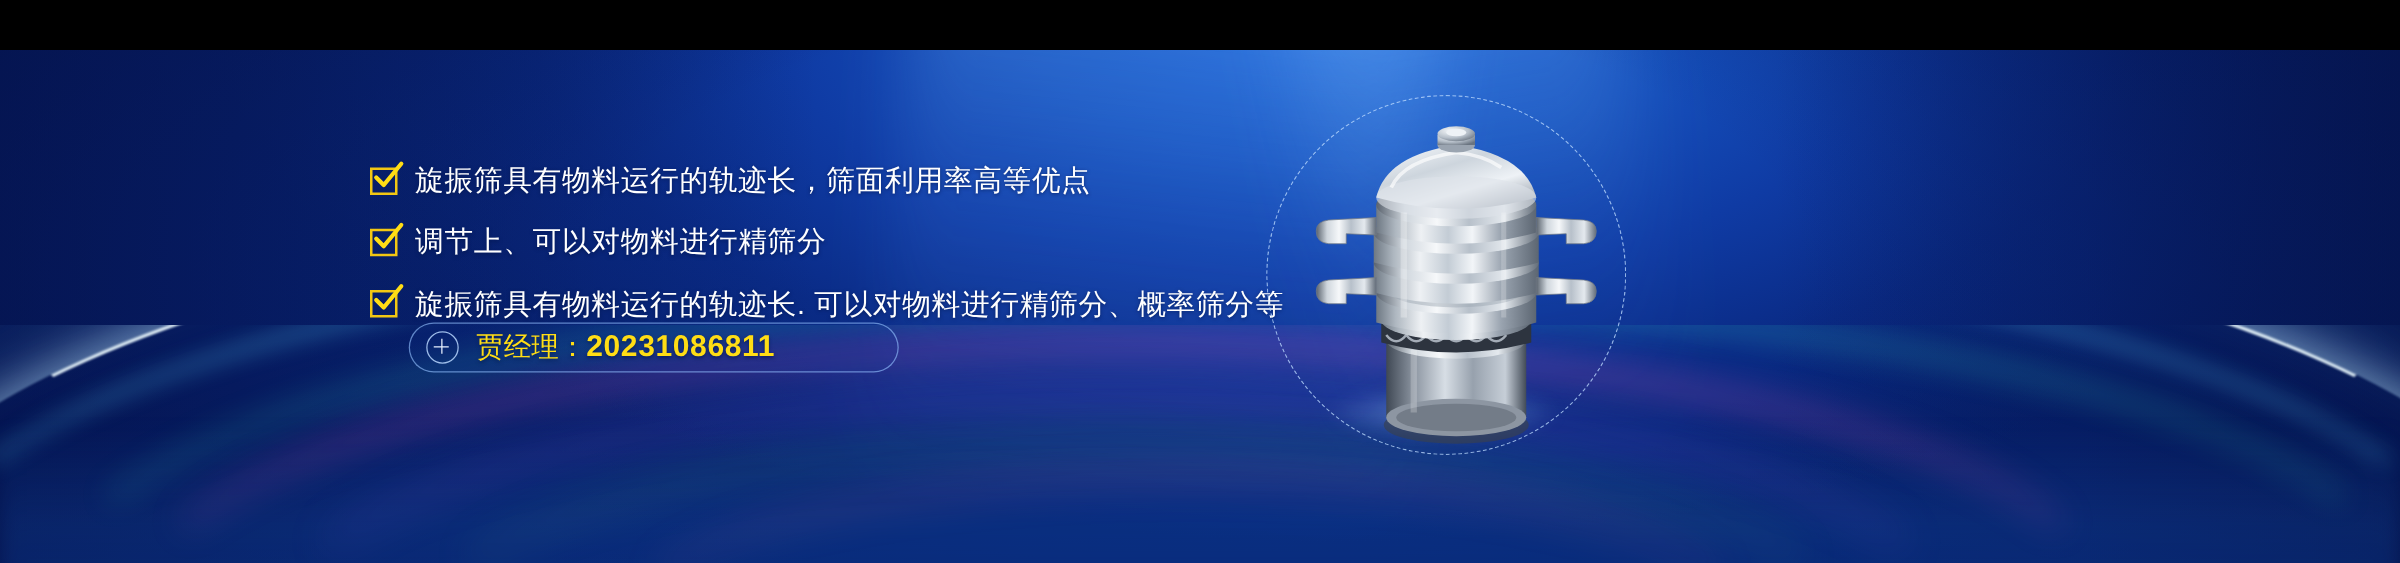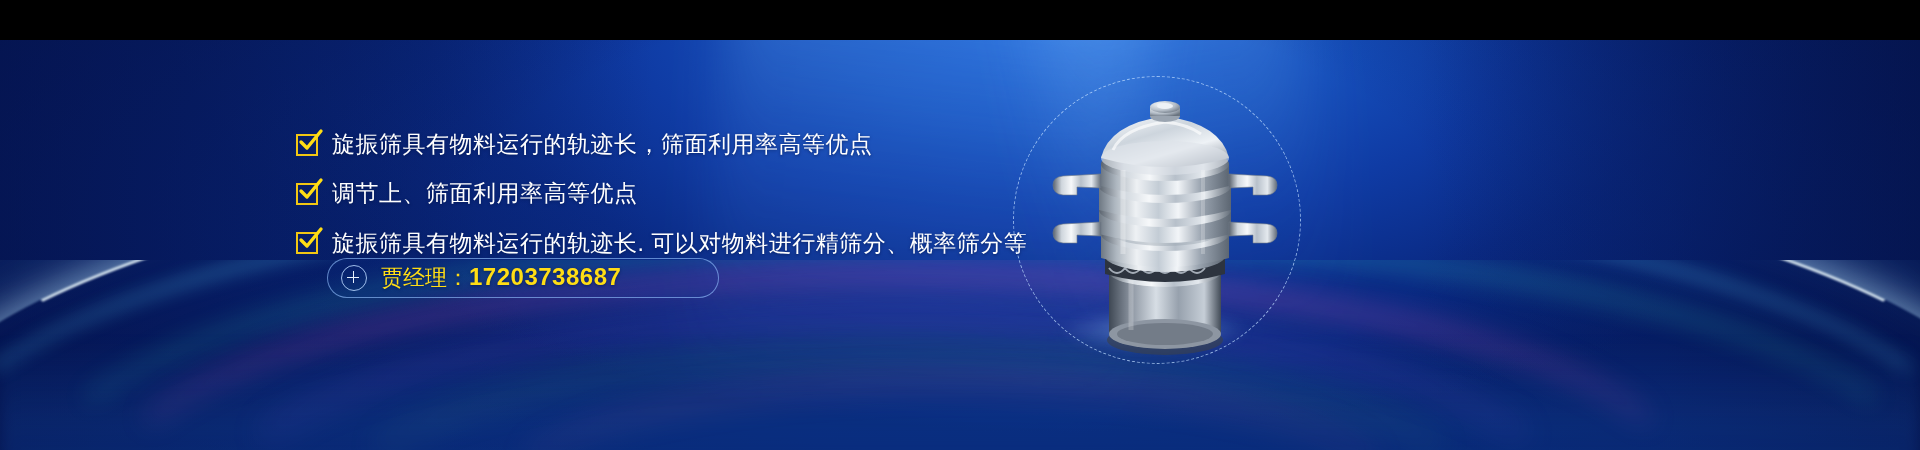--- a/index.html
+++ b/index.html
@@ -189,38 +189,38 @@
         </span>
         <span class="btext">旋振筛具有物料运行的轨迹长，筛面利用率高等优点</span>
       </div>
 
       <div class="bullet">
         <span class="check">
           <svg viewBox="0 0 28 28">
               <path d="M5 15 L11 21 L25 4" stroke="#ffdd15" stroke-width="3.4" fill="none" stroke-linecap="round" stroke-linejoin="round"></path>
             </svg>
         </span>
-        <span class="btext">调节上、筛面利用率高等优点</span>
+        <span class="btext">调节上、可以对物料进行精筛分</span>
       </div>
 
       <div class="bullet">
         <span class="check">
           <svg viewBox="0 0 28 28">
               <path d="M5 15 L11 21 L25 4" stroke="#ffdd15" stroke-width="3.4" fill="none" stroke-linecap="round" stroke-linejoin="round"></path>
             </svg>
         </span>
         <span class="btext">旋振筛具有物料运行的轨迹长. 可以对物料进行精筛分、概率筛分等</span>
       </div>
 
     </div>
 
     <div class="pill">
       <span class="plus-icon"></span>
       <span class="pill-text">
-        <span>贾经理：</span><span class="num">17203738687</span>
+        <span>贾经理：</span><span class="num">20231086811</span>
       </span>
     </div>
 
   </div>
 
   <div class="machine-zone">
     <div class="dash-ring"></div>
     <div class="glow-under"></div>
 
     <svg class="machine" viewBox="0 0 320 320">

